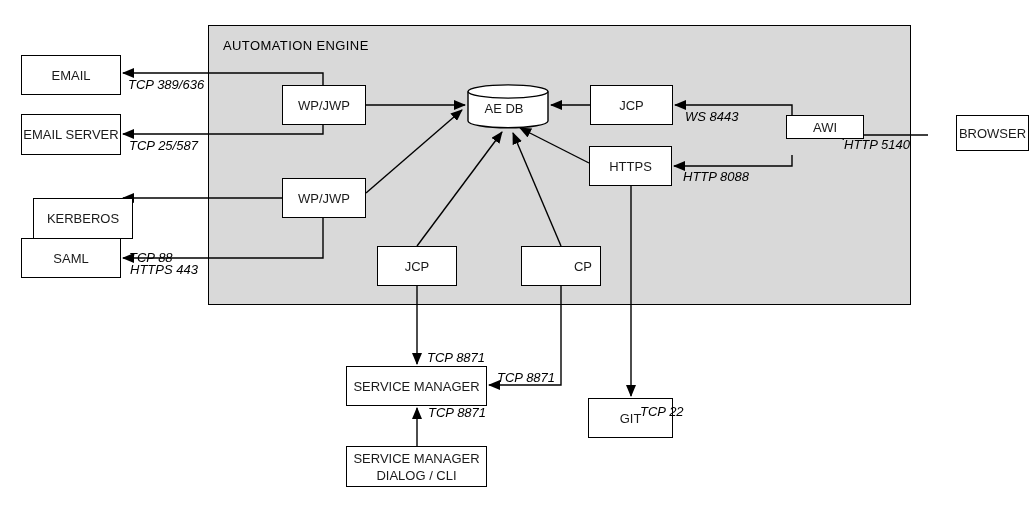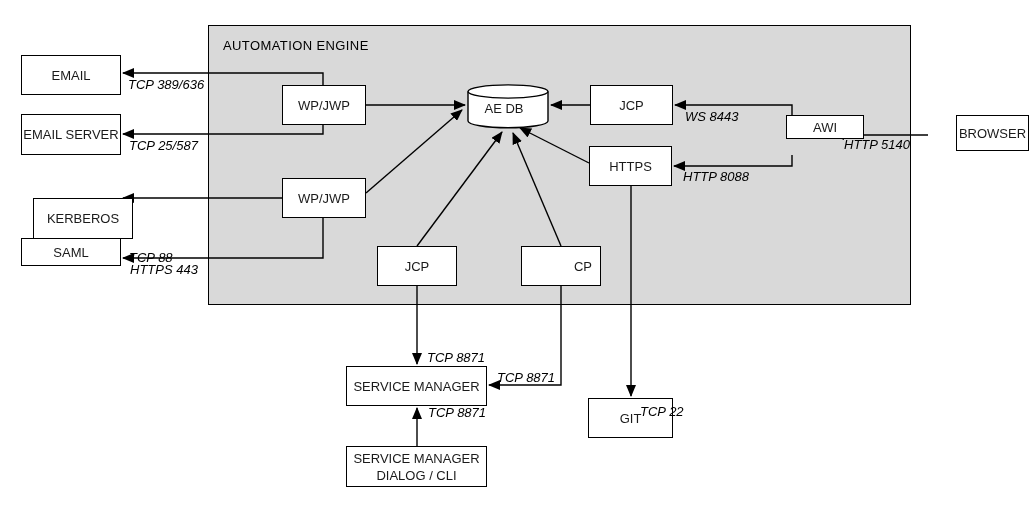--- a/index.html
+++ b/index.html
@@ -93,21 +93,21 @@
 
   <div class="node" style="left:21px;top:55px;width:100px;height:40px;">
     <span>EMAIL</span>
   </div>
   <div class="node" style="left:21px;top:114px;width:100px;height:41px;">
     <span>EMAIL SERVER</span>
   </div>
   <div class="node" style="left:33px;top:178px;width:100px;height:41px;margin-top:20px;">
     <span>KERBEROS</span>
   </div>
-  <div class="node" style="left:21px;top:238px;width:100px;height:28px;">
+  <div class="node" style="left:21px;top:238px;width:100px;height:40px;">
     <span>SAML</span>
   </div>
 
   <div class="node" style="left:282px;top:85px;width:84px;height:40px;">
     <span>WP/JWP</span>
   </div>
   <div class="node" style="left:282px;top:178px;width:84px;height:40px;">
     <span>WP/JWP</span>
   </div>
 

